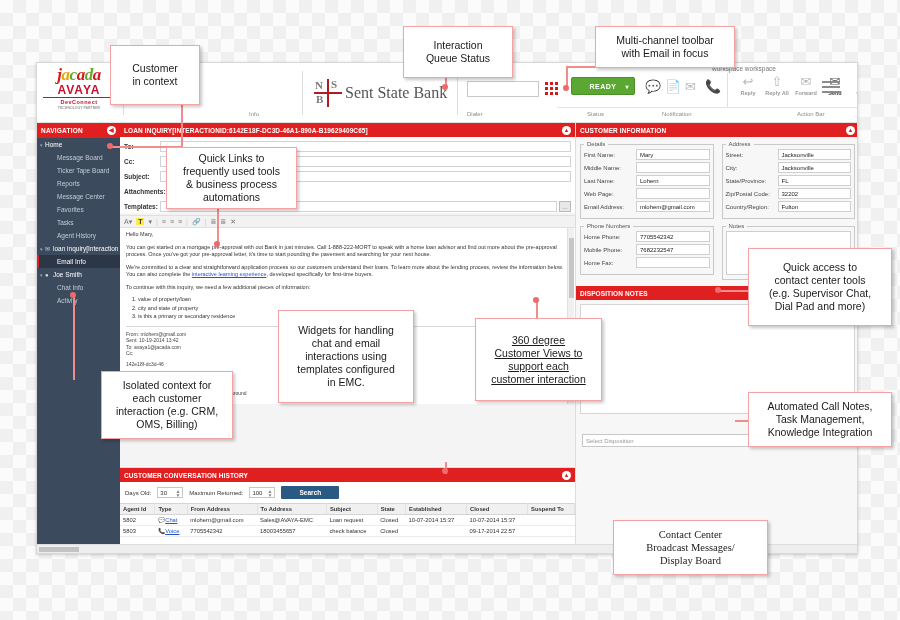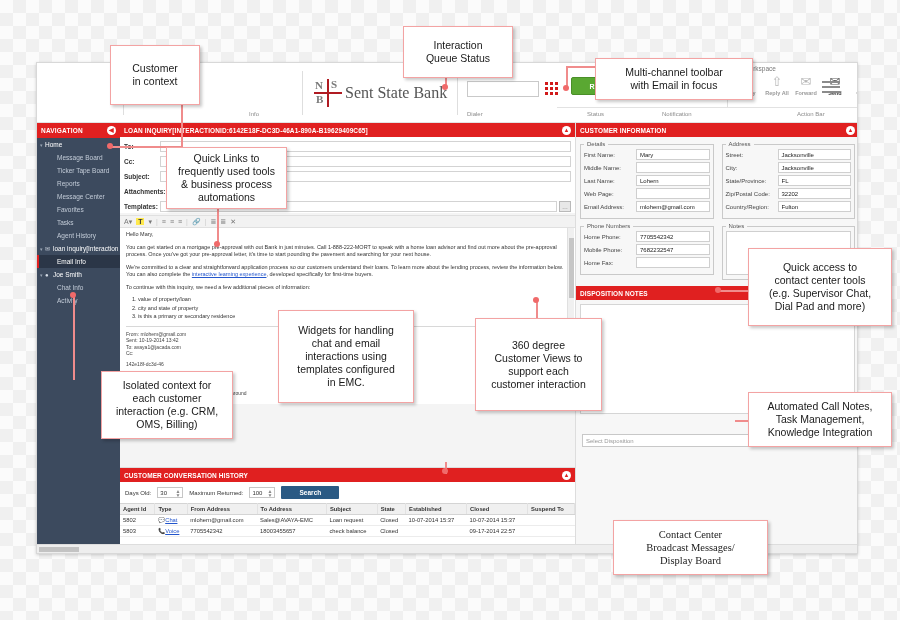--- a/index.html
+++ b/index.html
@@ -174,20 +174,25 @@
 </style>
 </head>
 <body>
 
 <div id="checker"></div>
 
 <div id="app">
 
   <div class="hdr">
 
+    <div class="logo-jacada">
+      <div class="jac-word">j<span class="y">a</span><span class="g">c</span>a<span class="g">d</span>a</div>
+      <div class="avaya-word">AVAYA</div>
+      <div class="devc">DevConnect<i>TECHNOLOGY PARTNER</i></div>
+    </div>
 
     <div class="vdiv" style="left:86px;"></div>
     <div class="vdiv" style="left:265px;"></div>
 
     <div class="nsb">
       <div class="nsb-mark">
         <div class="vb"></div>
           <div class="hb"></div>
         <em class="n">N</em>
         <em class="s">S</em>
@@ -528,20 +533,20 @@
 <div class="ldr v" style="left:73px; top:295px; height:85px;"></div>
 <div class="dot" style="left:70px; top:292px;"></div>
 
 <div class="ldr v" style="left:445px; top:462px; height:12px;"></div>
 <div class="dot" style="left:442px; top:468px;"></div>
 
 <div class="ldr h" style="left:735px; top:420px; width:18px;"></div>
 
 <div class="cal" style="left:110px; top:45px; width:90px; height:60px;">Customer<br>in context</div>
 <div class="cal" style="left:403px; top:26px; width:110px; height:52px;">Interaction<br>Queue Status</div>
-<div class="cal" style="left:595px; top:26px; width:158px; height:42px;margin-top:32px;">Multi-channel toolbar<br>with Email in focus</div>
-<div class="cal" style="left:166px; top:147px; width:121px; height:62px;">Quick Links to<br>frequently used tools<br>&amp; business process<br>automations</div>
+<div class="cal" style="left:595px; top:26px; width:140px; height:42px;">Multi-channel toolbar<br>with Email in focus</div>
+<div class="cal" style="left:166px; top:147px; width:131px; height:62px;">Quick Links to<br>frequently used tools<br>&amp; business process<br>automations</div>
 <div class="cal" style="left:748px; top:248px; width:144px; height:78px;">Quick access to<br>contact center tools<br>(e.g. Supervisor Chat,<br>Dial Pad and more)</div>
 <div class="cal" style="left:278px; top:310px; width:136px; height:93px;">Widgets for handling<br>chat and email<br>interactions using<br>templates configured<br>in EMC.</div>
-<div class="cal" style="left:475px; top:318px; width:127px; height:93px;">360 degree<br>Customer Views to<br>support each<br>customer interaction</div>
+<div class="cal" style="left:475px; top:318px; width:127px; height:83px;text-decoration:underline;">360 degree<br>Customer Views to<br>support each<br>customer interaction</div>
 <div class="cal" style="left:101px; top:371px; width:132px; height:68px;">Isolated context for<br>each customer<br>interaction (e.g. CRM,<br>OMS, Billing)</div>
 <div class="cal" style="left:748px; top:392px; width:144px; height:55px;">Automated Call Notes,<br>Task Management,<br>Knowledge Integration</div>
 <div class="cal" style="left:613px; top:520px; width:155px; height:55px;font-family:Liberation Serif, serif;">Contact Center<br>Broadcast Messages/<br>Display Board</div>
 
 </body></html>

